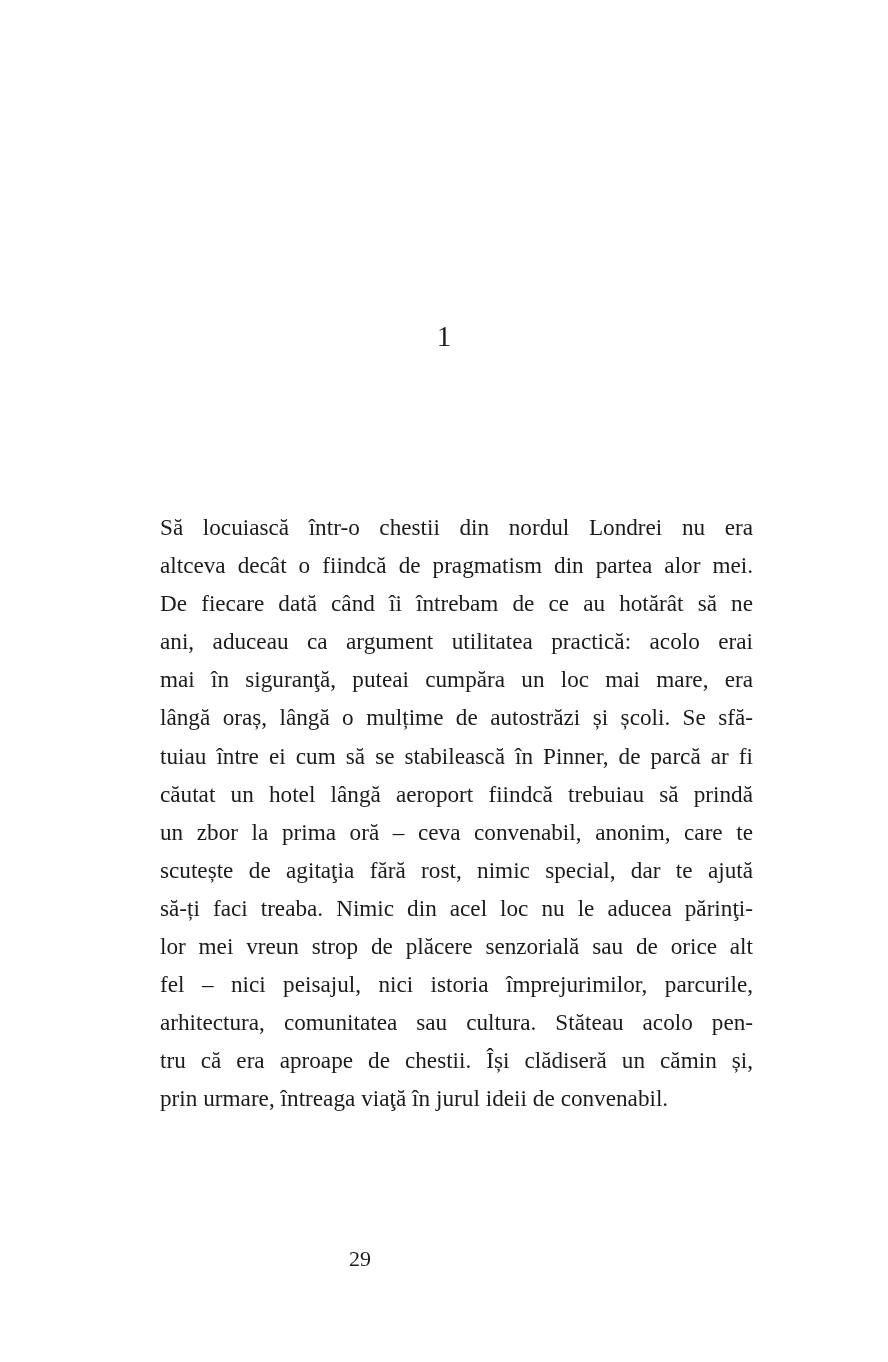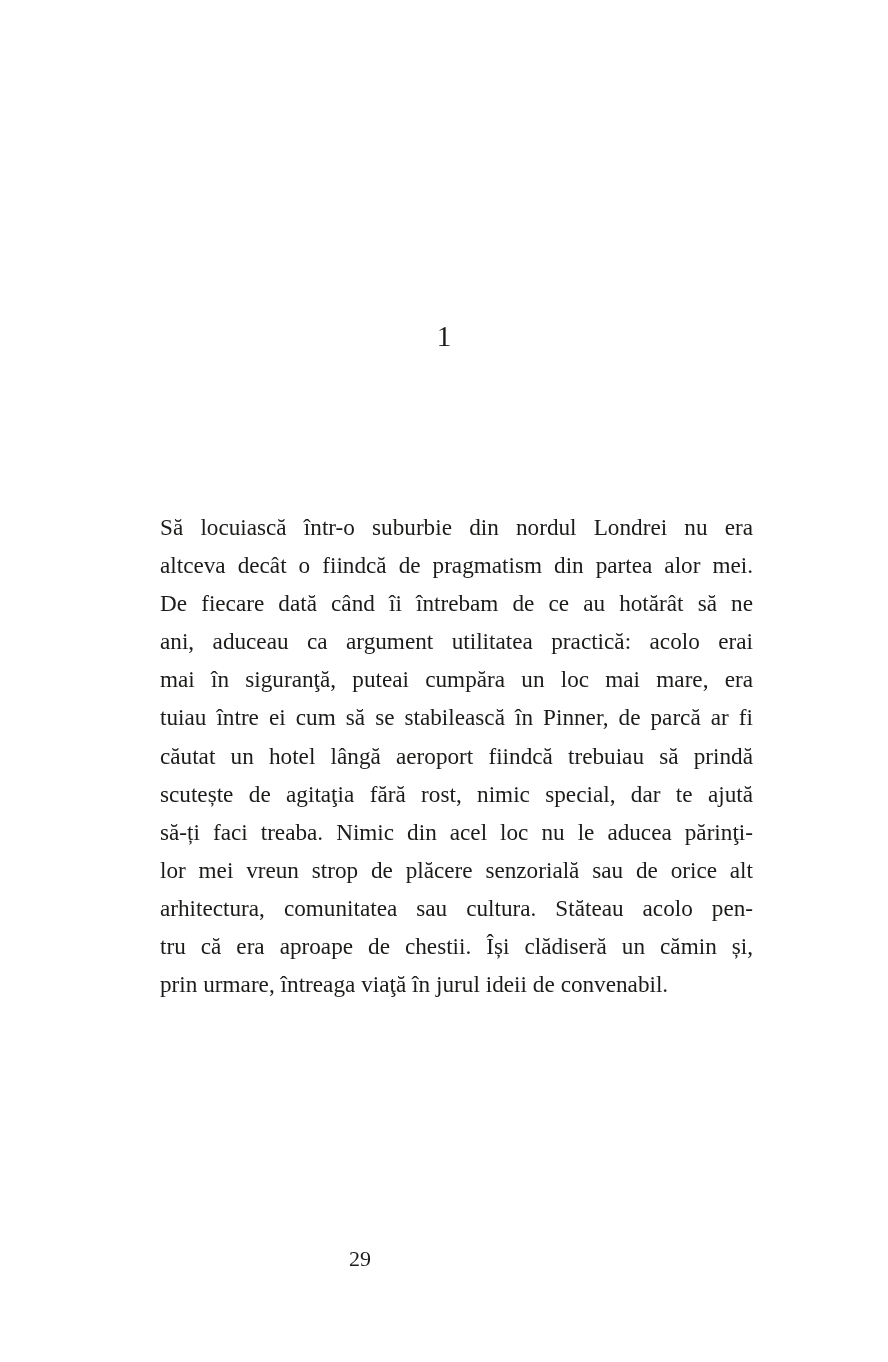--- a/index.html
+++ b/index.html
@@ -80,30 +80,33 @@
 </style>
 </head>
 <body>
 
 <div class="page">
 
   <div class="chapter-number">1</div>
 
   <div class="body-block">
     <p class="body-paragraph">
-        <span class="tline">Să locuiască într-o suburbie din nordul Londrei nu era</span>
+        <span class="tline">Să locuiască într-o chestii din nordul Londrei nu era</span>
         <span class="tline">altceva decât o fiindcă de pragmatism din partea alor mei.</span>
         <span class="tline">De fiecare dată când îi întrebam de ce au hotărât să ne</span>
         <span class="tline">ani, aduceau ca argument utilitatea practică: acolo erai</span>
         <span class="tline">mai în siguranţă, puteai cumpăra un loc mai mare, era</span>
+        <span class="tline">lângă oraș, lângă o mulțime de autostrăzi și școli. Se sfă-</span>
         <span class="tline">tuiau între ei cum să se stabilească în Pinner, de parcă ar fi</span>
         <span class="tline">căutat un hotel lângă aeroport fiindcă trebuiau să prindă</span>
+        <span class="tline">un zbor la prima oră – ceva convenabil, anonim, care te</span>
         <span class="tline">scutește de agitaţia fără rost, nimic special, dar te ajută</span>
         <span class="tline">să-ți faci treaba. Nimic din acel loc nu le aducea părinţi-</span>
         <span class="tline">lor mei vreun strop de plăcere senzorială sau de orice alt</span>
+        <span class="tline">fel – nici peisajul, nici istoria împrejurimilor, parcurile,</span>
         <span class="tline">arhitectura, comunitatea sau cultura. Stăteau acolo pen-</span>
         <span class="tline">tru că era aproape de chestii. Își clădiseră un cămin și,</span>
         <span class="tline">prin urmare, întreaga viaţă în jurul ideii de convenabil.</span>
       </p>
   </div>
 
   <div class="page-number">29</div>
 
 </div>
 

